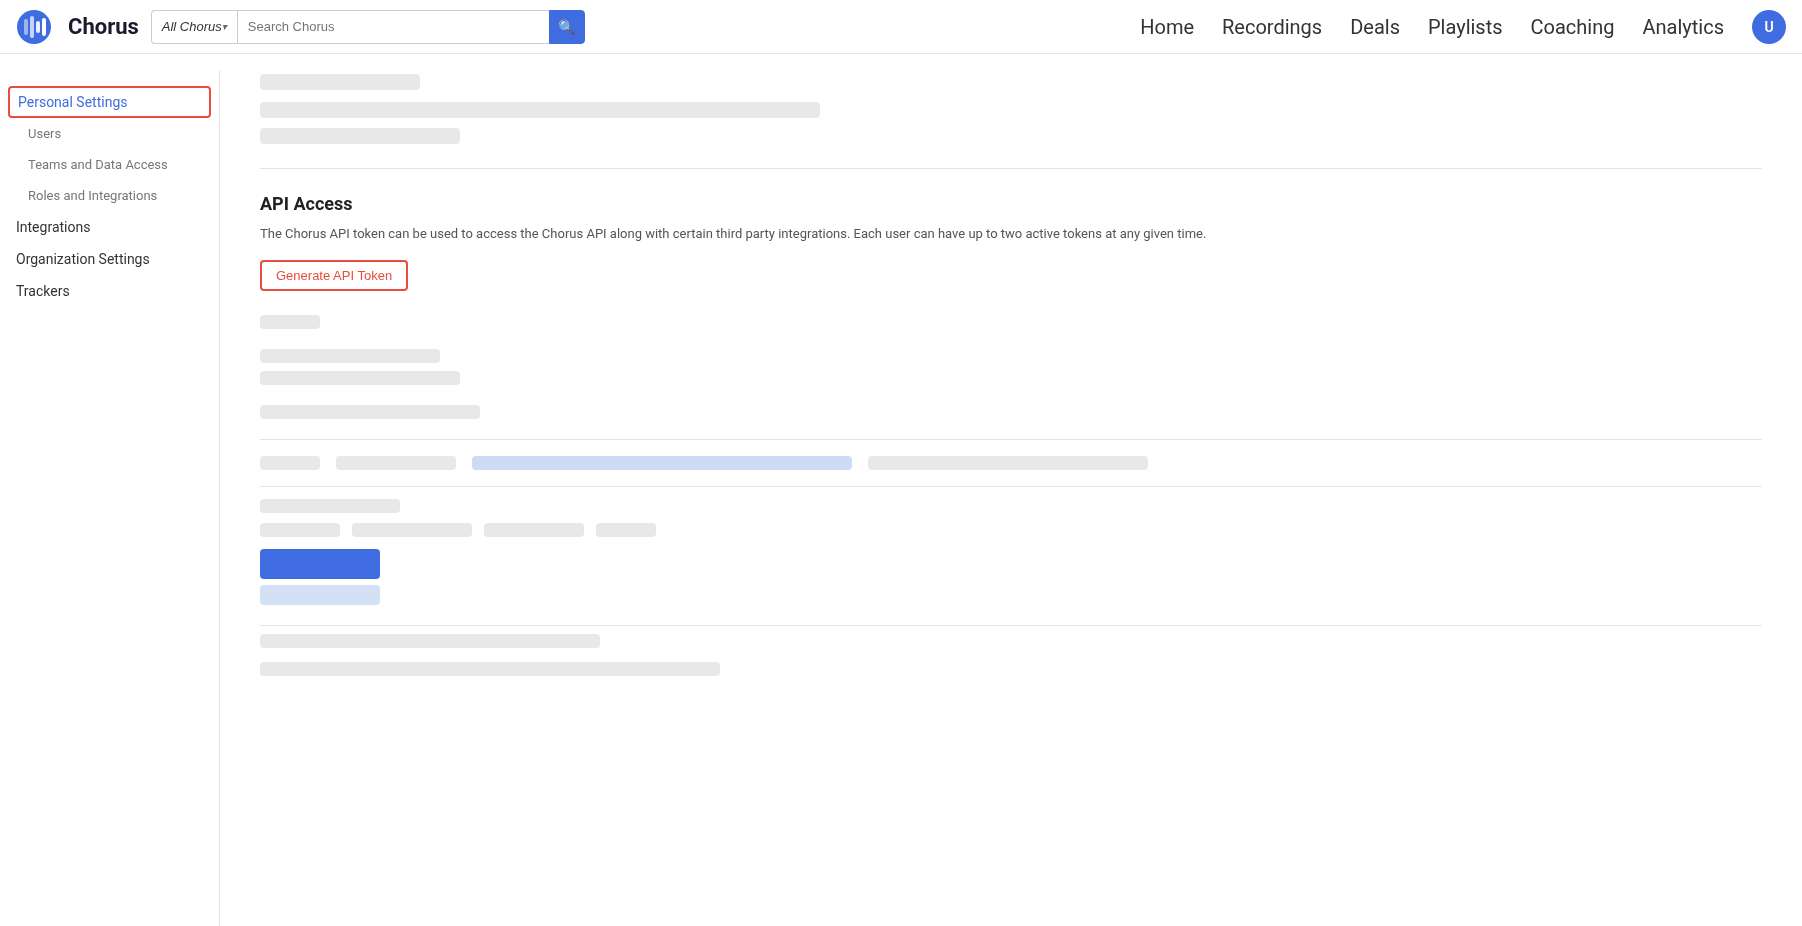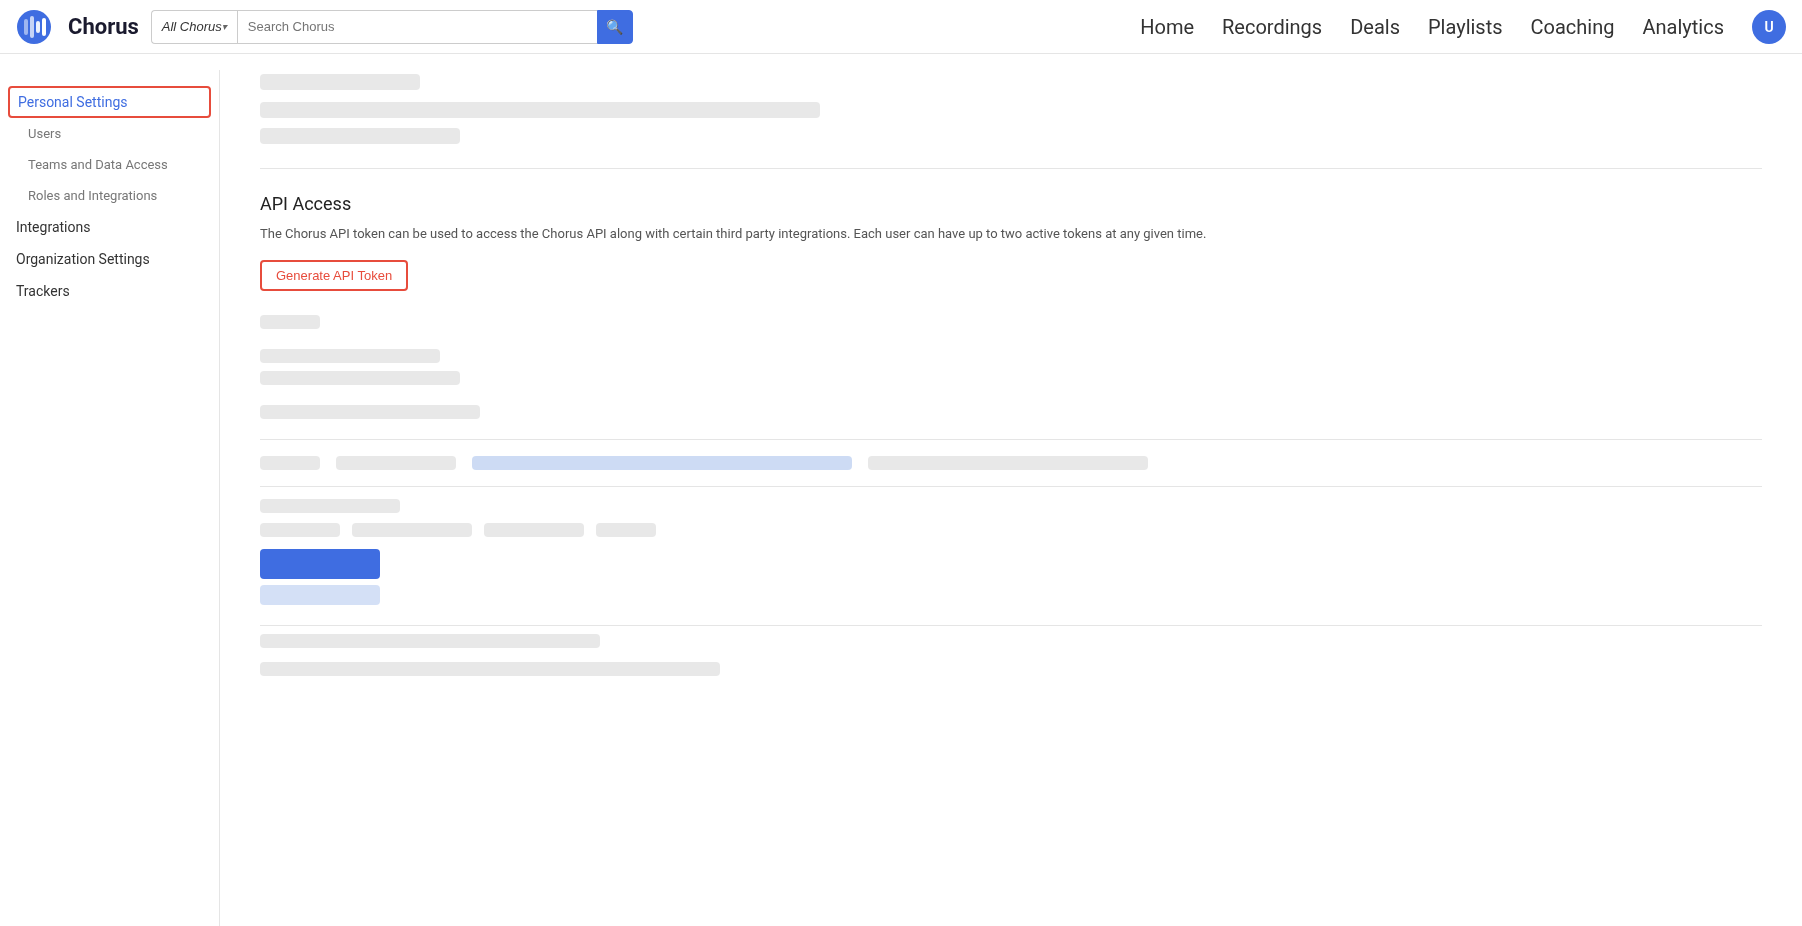--- a/index.html
+++ b/index.html
@@ -55,21 +55,21 @@
     }
     .chevron-down {
       font-size: 10px;
       color: #666;
     }
     .search-input {
       border: 1px solid #ccc;
       border-right: none;
       padding: 14px 10px;
       font-size: 13px;
-      width: 360px;
+      width: 312px;
       height: 34px;
       outline: none;
       color: #000000;
     }
     .search-btn {
       background: #3f6de1;
       border: 1px solid #3f6de1;
       border-radius: 0 4px 4px 0;
       width: 36px;
       height: 34px;
@@ -182,21 +182,21 @@
     
     .divider {
       border: none;
       border-top: 1px solid #e5e5e5;
       margin: 24px 0;
     }
 
     
     .api-access-title {
       font-size: 18px;
-      font-weight: 400;
+      font-weight: 700;
       color: #222;
       margin-bottom: 10px;
     }
     .api-access-desc {
       font-size: 13px;
       color: #555;
       margin-bottom: 16px;
       line-height: 1.5;
     }
     .generate-btn {

